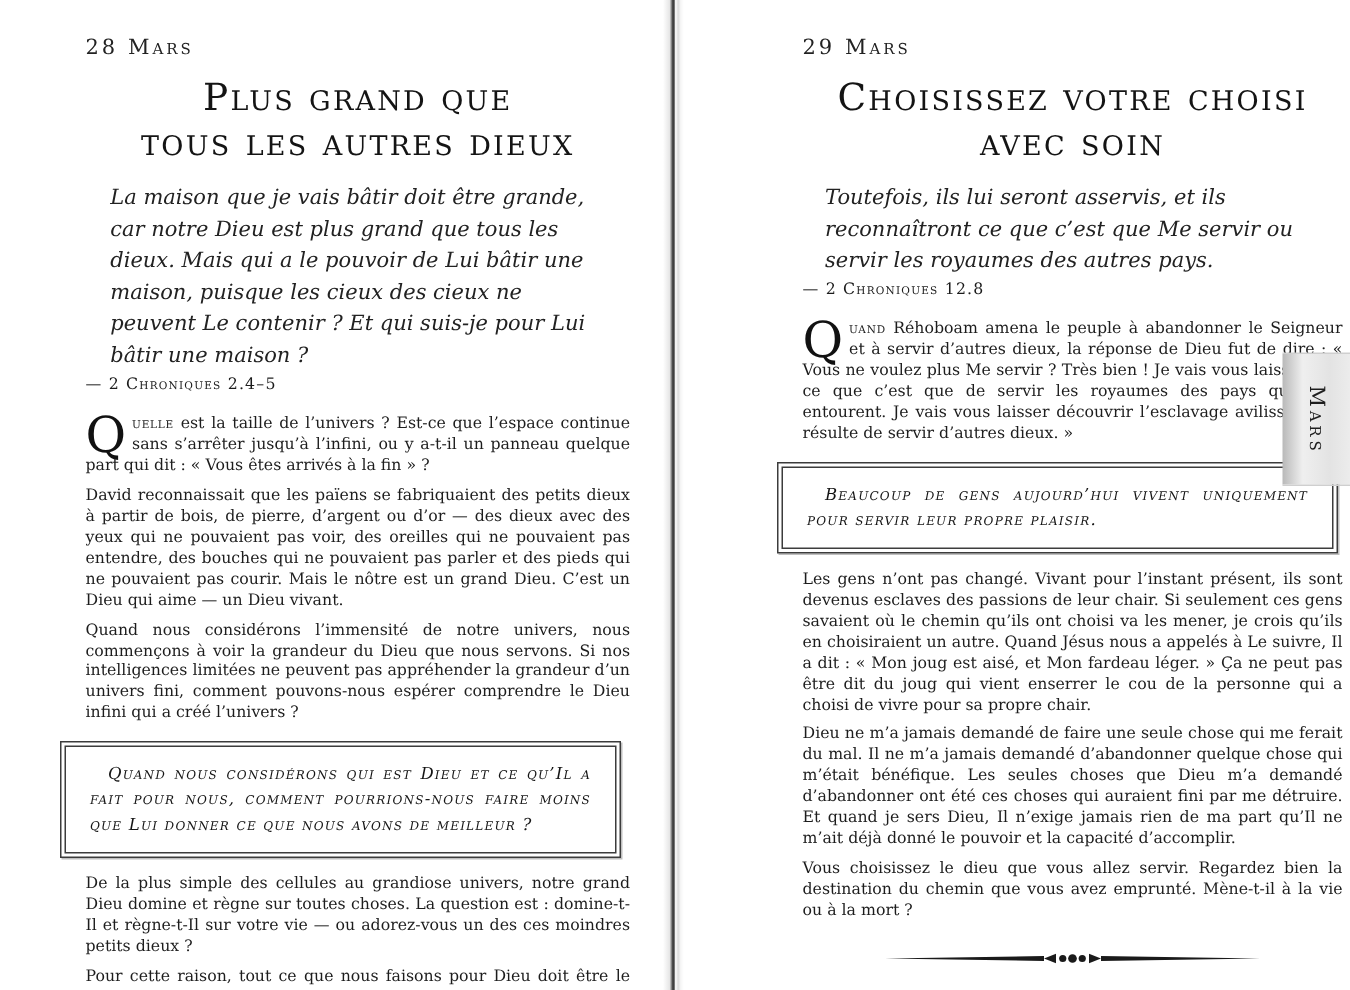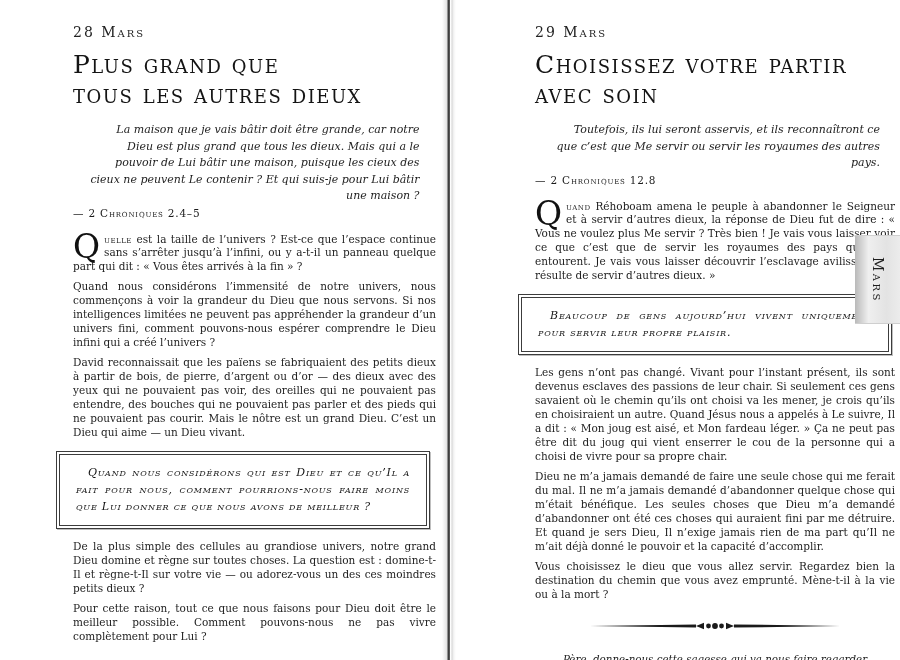--- a/index.html
+++ b/index.html
@@ -13,37 +13,37 @@
   
   .spine{
     position:absolute;left:442px;top:0;width:14px;height:660px;
     background:linear-gradient(to right,
       rgba(0,0,0,0) 0%,rgba(0,0,0,0.10) 32%,rgba(0,0,0,0.78) 47%,
       rgba(40,40,40,0.85) 53%,rgba(255,255,255,1) 60%,
       rgba(0,0,0,0.14) 72%,rgba(0,0,0,0.04) 84%,rgba(0,0,0,0) 100%);
   }
 
   .page{position:absolute;top:0;height:660px;}
-  .page-left{left:0;width:442px;padding-left:16px;}
+  .page-left{left:0;width:442px;}
   .page-right{left:474px;width:444px;}
   .col{position:relative;}
   .page-left .col{margin:24px 22px 0 57px;width:363px;}
   .page-right .col{margin:24px 23px 0 61px;width:360px;}
 
   .date-heading{
     font-variant:small-caps;font-size:14px;letter-spacing:2px;color:#222;
   }
   .title{
-    margin-top:10px;
+    margin-top:10px;text-align:center;
     font-variant:small-caps;font-size:25px;line-height:1.18;
     letter-spacing:1.5px;color:#141414;font-weight:400;
   }
   .epigraph{
-    margin:13px auto 0 auto;max-width:330px;text-align:right;
-    font-style:italic;font-size:11px;line-height:1.5;color:#222;
+    margin:13px auto 0 auto;max-width:330px;text-align:left;
+    font-style:italic;font-size:14px;line-height:1.5;color:#222;
   }
   .epigraph-ref{
     margin-top:2px;text-align:left;
     font-variant:small-caps;font-size:10.5px;letter-spacing:0.8px;
   }
   .body-block{margin-top:14px;}
   .par{
     margin:0 0 6px 0;font-size:10.5px;line-height:1.33;
     text-align:justify;color:#1d1d1d;
   }
@@ -94,22 +94,22 @@
       <div class="date-heading">28 Mars</div>
       <div class="title">
         <span>Plus grand que</span><br>
         <span>tous les autres dieux</span>
       </div>
       <div class="epigraph">La maison que je vais bâtir doit être grande, car notre Dieu est plus grand que tous les dieux. Mais qui a le pouvoir de Lui bâtir une maison, puisque les cieux des cieux ne peuvent Le contenir ? Et qui suis-je pour Lui bâtir une maison ?</div>
       <div class="epigraph-ref">— 2 Chroniques 2.4–5</div>
 
       <div class="body-block">
         <p class="par"><span class="dropcap">Q</span><span class="lead">uelle</span><span> est la taille de l’univers ? Est-ce que l’espace continue sans s’arrêter jusqu’à l’infini, ou y a-t-il un panneau quelque part qui dit : « Vous êtes arrivés à la fin » ?</span></p>
+        <p class="par">David reconnaissait que les païens se fabriquaient des petits dieux à partir de bois, de pierre, d’argent ou d’or — des dieux avec des yeux qui ne pouvaient pas voir, des oreilles qui ne pouvaient pas entendre, des bouches qui ne pouvaient pas parler et des pieds qui ne pouvaient pas courir. Mais le nôtre est un grand Dieu. C’est un Dieu qui aime — un Dieu vivant.</p>
         <p class="par">Quand nous considérons l’immensité de notre univers, nous commençons à voir la grandeur du Dieu que nous servons. Si nos intelligences limitées ne peuvent pas appréhender la grandeur d’un univers fini, comment pouvons-nous espérer comprendre le Dieu infini qui a créé l’univers ?</p>
-        <p class="par">David reconnaissait que les païens se fabriquaient des petits dieux à partir de bois, de pierre, d’argent ou d’or — des dieux avec des yeux qui ne pouvaient pas voir, des oreilles qui ne pouvaient pas entendre, des bouches qui ne pouvaient pas parler et des pieds qui ne pouvaient pas courir. Mais le nôtre est un grand Dieu. C’est un Dieu qui aime — un Dieu vivant.</p>
 
         <div class="callout">
           <div class="callout-inner">Quand nous considérons qui est Dieu et ce qu’Il a fait pour nous, comment pourrions-nous faire moins que Lui donner ce que nous avons de meilleur ?</div>
         </div>
 
         <p class="par">De la plus simple des cellules au grandiose univers, notre grand Dieu domine et règne sur toutes choses. La question est : domine-t-Il et règne-t-Il sur votre vie — ou adorez-vous un des ces moindres petits dieux ?</p>
         <p class="par">Pour cette raison, tout ce que nous faisons pour Dieu doit être le meilleur possible. Comment pouvons-nous ne pas vivre complètement pour Lui ?</p>
       </div>
 
       <div class="ornament">
@@ -128,21 +128,21 @@
 
     </div>
   </div>
 
   <div class="spine"></div>
 
   <div class="page page-right">
     <div class="col">
       <div class="date-heading">29 Mars</div>
       <div class="title">
-        <span>Choisissez votre partir</span><br>
+        <span>Choisissez votre choisi</span><br>
         <span>avec soin</span>
       </div>
       <div class="epigraph">Toutefois, ils lui seront asservis, et ils reconnaîtront ce que c’est que Me servir ou servir les royaumes des autres pays.</div>
       <div class="epigraph-ref">— 2 Chroniques 12.8</div>
 
       <div class="body-block">
         <p class="par"><span class="dropcap">Q</span><span class="lead">uand</span><span> Réhoboam amena le peuple à abandonner le Seigneur et à servir d’autres dieux, la réponse de Dieu fut de dire :  « Vous ne voulez plus Me servir ? Très bien ! Je vais vous laisser voir ce que c’est que de servir les royaumes des pays qui vous entourent. Je vais vous laisser découvrir l’esclavage avilissant qui résulte de servir d’autres dieux. »</span></p>
 
         <div class="callout">
           <div class="callout-inner">Beaucoup de gens aujourd’hui vivent uniquement pour servir leur propre plaisir.</div>

